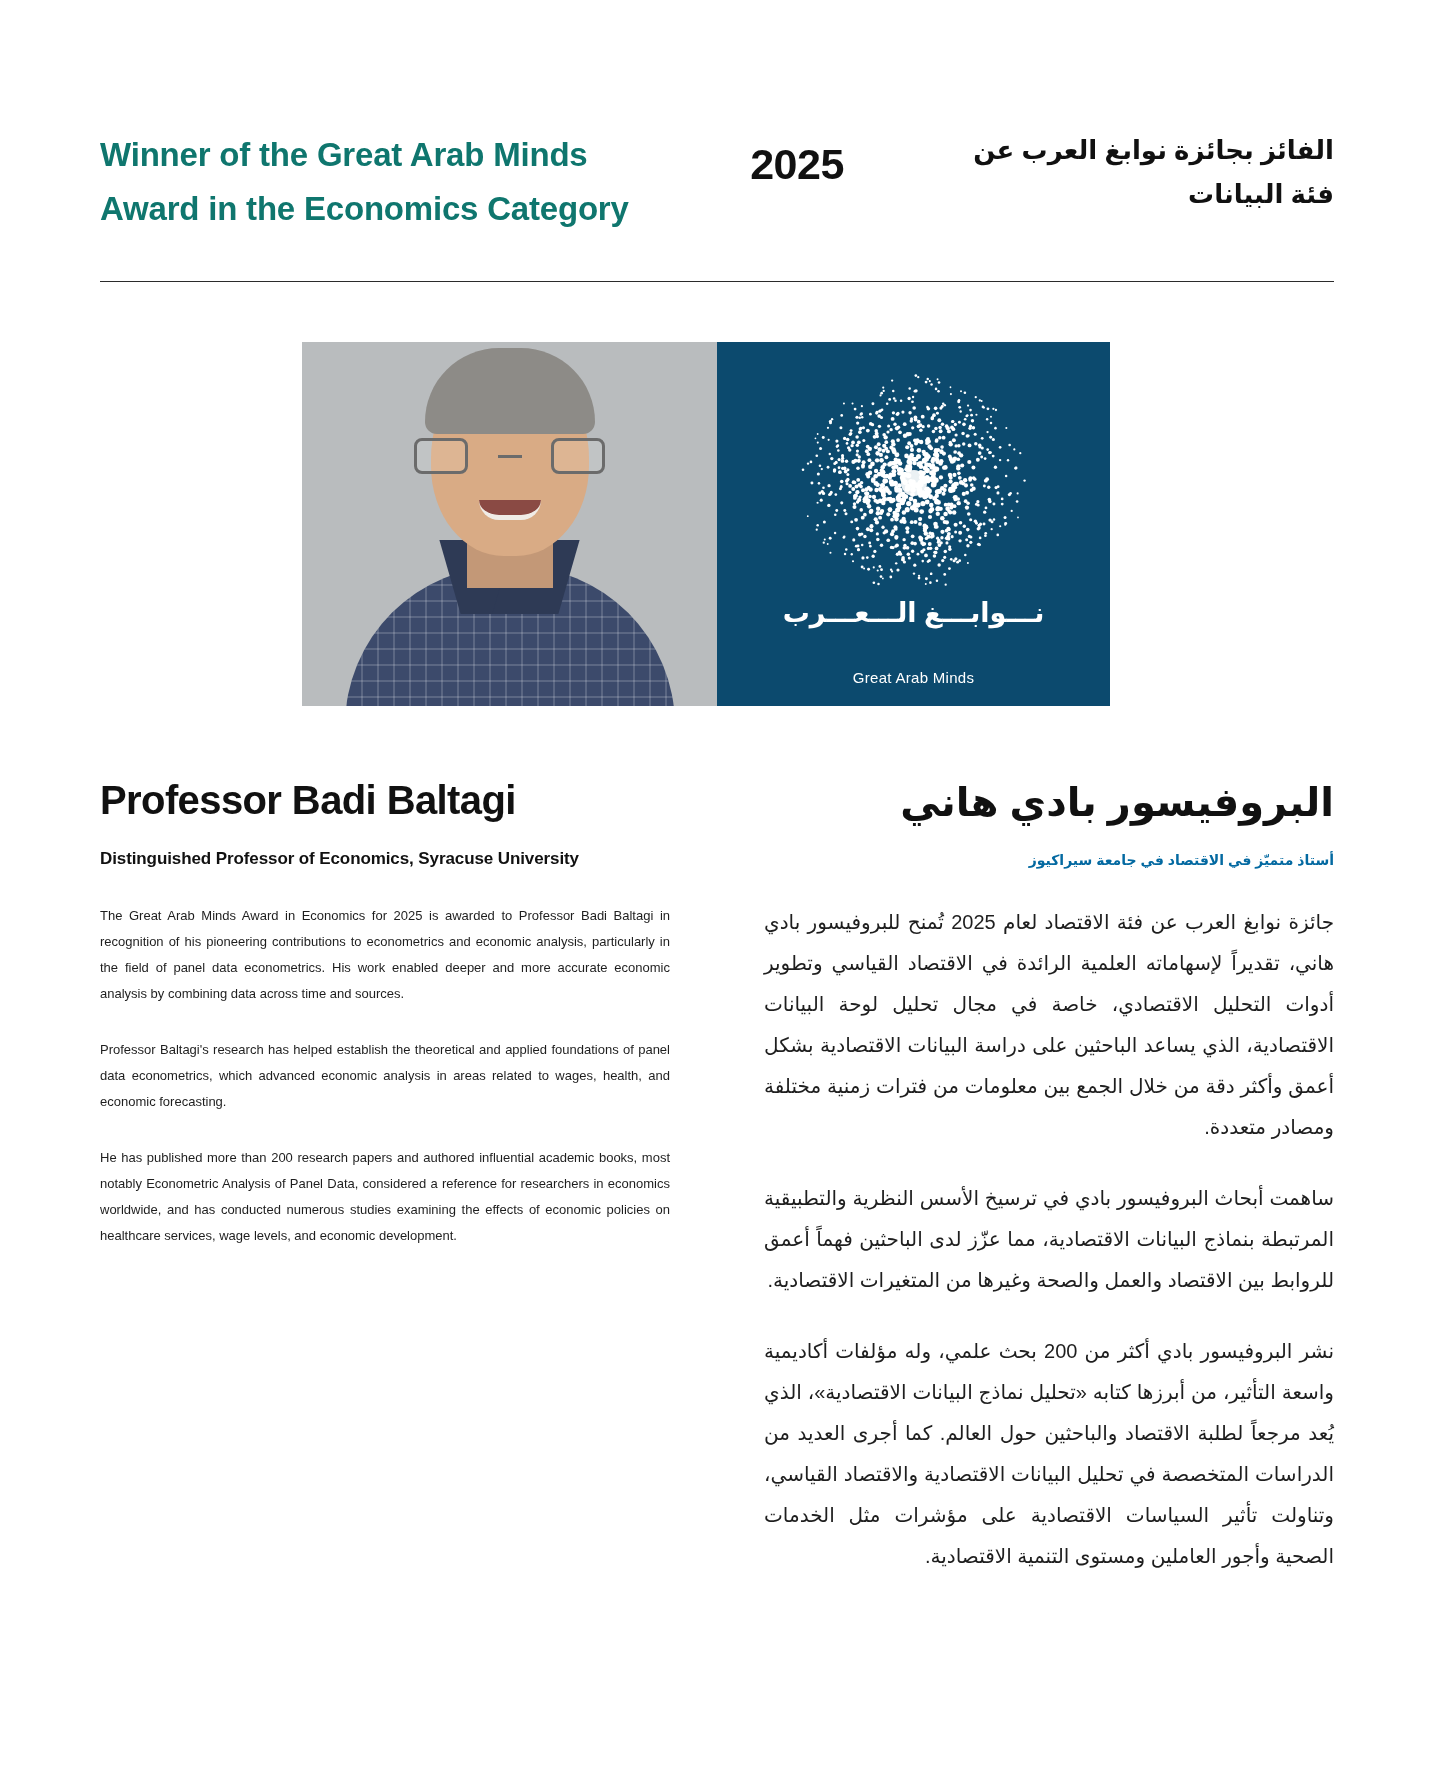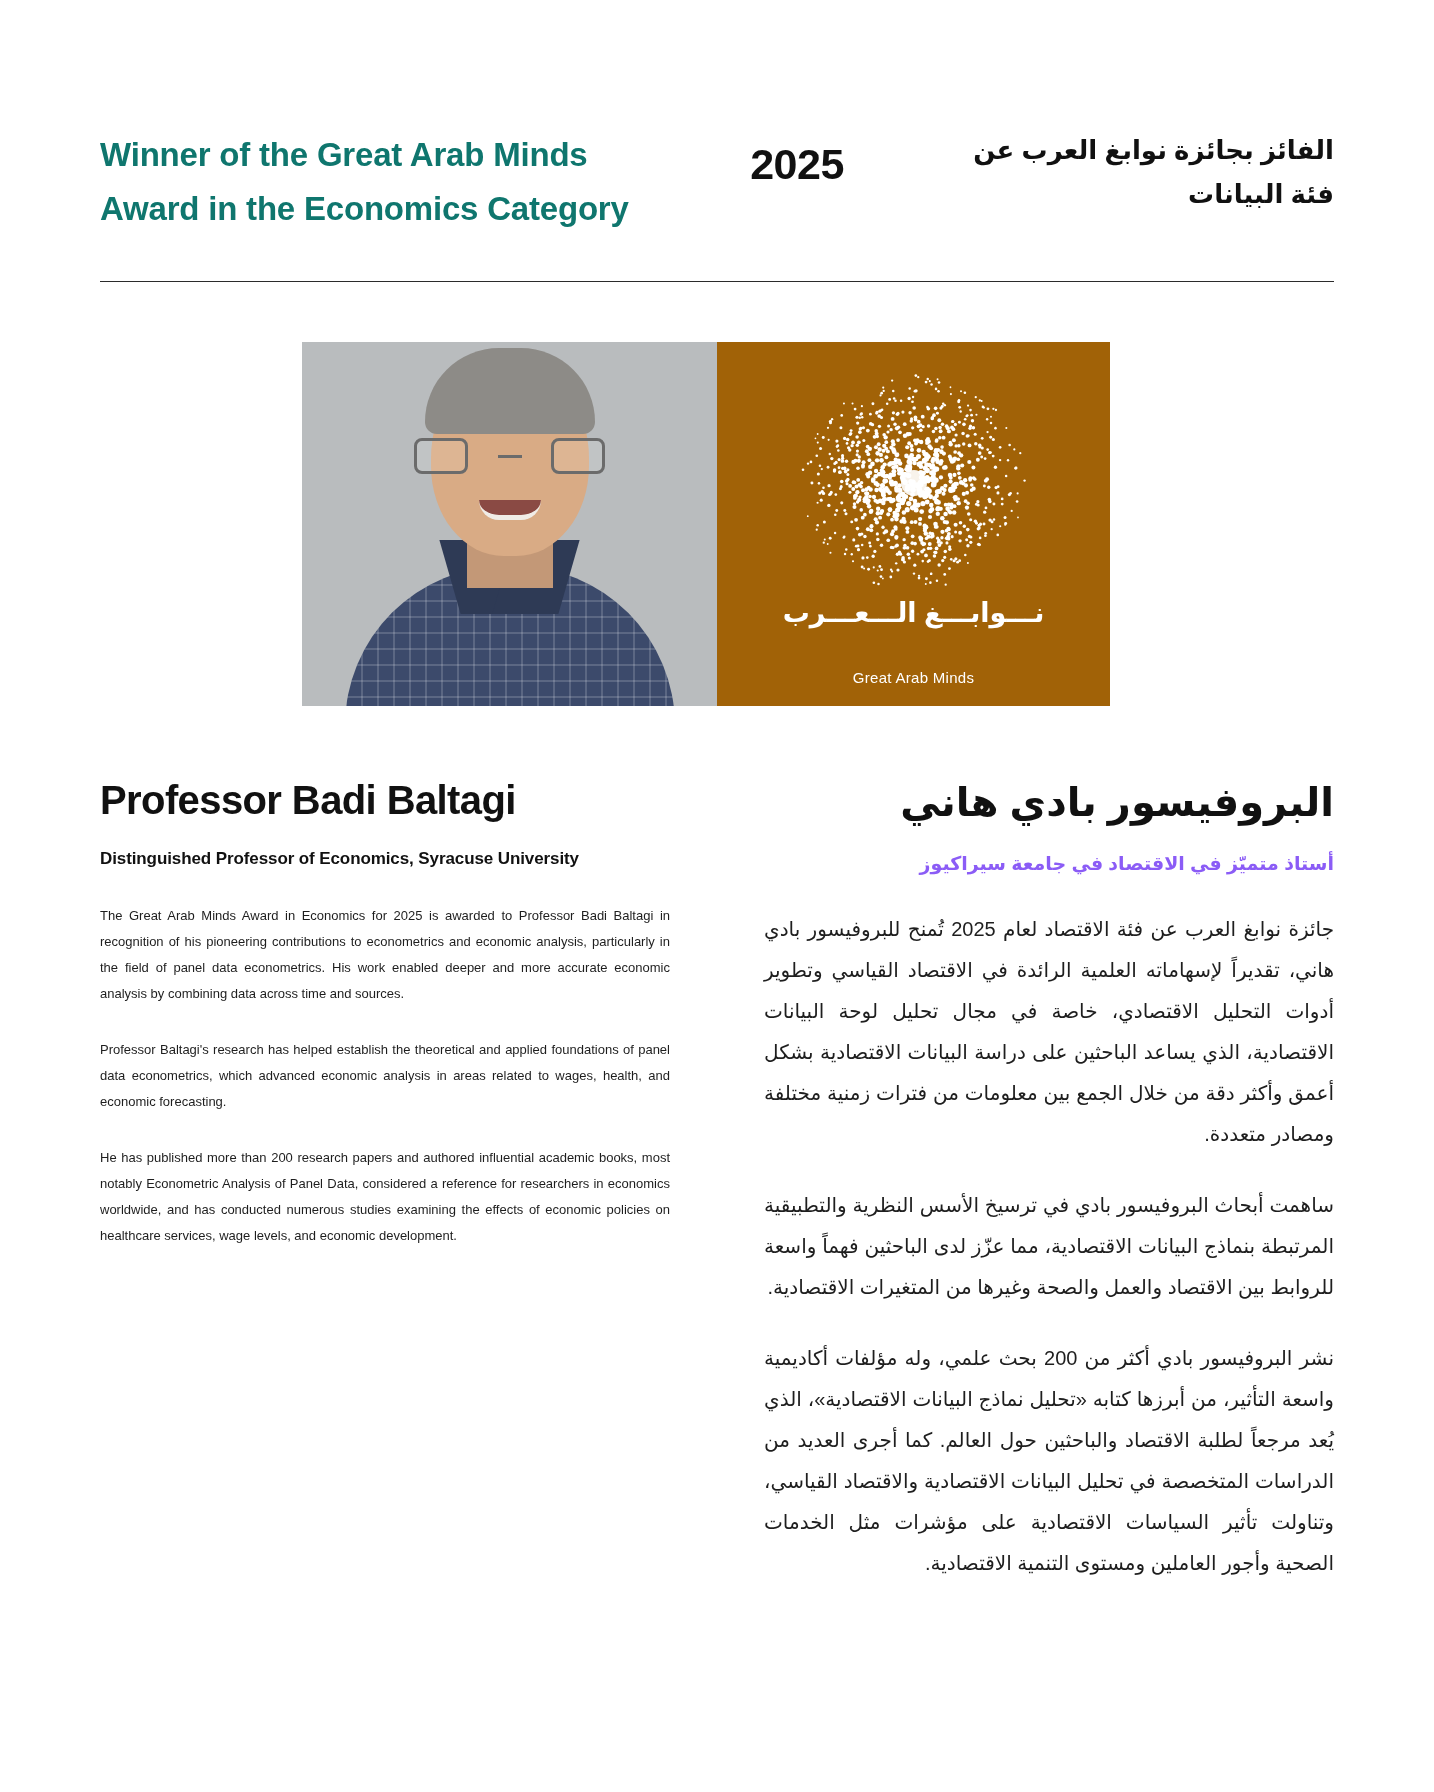--- a/index.html
+++ b/index.html
@@ -155,21 +155,21 @@
     width: 62px;
     height: 20px;
     border-radius: 0 0 40px 40px;
     background: #8a4a44;
     border-bottom: 5px solid #f0ece6;
   }
 
   .logo-panel {
     width: 393px;
     height: 364px;
-    background: #a16207;
+    background: #0c4a6e;
     position: relative;
     overflow: hidden;
   }
   .logo-burst {
     position: absolute;
     top: 26px;
     left: 50%;
     transform: translateX(-50%);
     width: 230px;
     height: 230px;
@@ -227,23 +227,23 @@
     line-height: 1.2;
   }
   .role-en {
     font-size: 17px;
     font-weight: 700;
     color: #111111;
     margin: 0 0 34px 0;
     letter-spacing: -0.1px;
   }
   .role-ar {
-    font-size: 19px;
+    font-size: 14px;
     font-weight: 700;
-    color: #8b5cf6;
+    color: #0369a1;
     margin: 0 0 34px 0;
   }
   .body-en p {
     font-size: 13px;
     line-height: 2.0;
     color: #1e1e1e;
     text-align: justify;
     margin: 0 0 30px 0;
     font-weight: 400;
   }
@@ -1204,19 +1204,19 @@
           <p>Professor Baltagi's research has helped establish the theoretical and applied foundations of panel data econometrics, which advanced economic analysis in areas related to wages, health, and economic forecasting.</p>
           <p>He has published more than 200 research papers and authored influential academic books, most notably Econometric Analysis of Panel Data, considered a reference for researchers in economics worldwide, and has conducted numerous studies examining the effects of economic policies on healthcare services, wage levels, and economic development.</p>
         </div>
     </div>
 
     <div class="col col-ar">
       <h1 class="name-ar">البروفيسور بادي هاني</h1>
       <div class="role-ar">أستاذ متميّز في الاقتصاد في جامعة سيراكيوز</div>
       <div class="body-ar">
           <p>جائزة نوابغ العرب عن فئة الاقتصاد لعام 2025 تُمنح للبروفيسور بادي هاني، تقديراً لإسهاماته العلمية الرائدة في الاقتصاد القياسي وتطوير أدوات التحليل الاقتصادي، خاصة في مجال تحليل لوحة البيانات الاقتصادية، الذي يساعد الباحثين على دراسة البيانات الاقتصادية بشكل أعمق وأكثر دقة من خلال الجمع بين معلومات من فترات زمنية مختلفة ومصادر متعددة.</p>
-          <p>ساهمت أبحاث البروفيسور بادي في ترسيخ الأسس النظرية والتطبيقية المرتبطة بنماذج البيانات الاقتصادية، مما عزّز لدى الباحثين فهماً واسعة للروابط بين الاقتصاد والعمل والصحة وغيرها من المتغيرات الاقتصادية.</p>
+          <p>ساهمت أبحاث البروفيسور بادي في ترسيخ الأسس النظرية والتطبيقية المرتبطة بنماذج البيانات الاقتصادية، مما عزّز لدى الباحثين فهماً أعمق للروابط بين الاقتصاد والعمل والصحة وغيرها من المتغيرات الاقتصادية.</p>
           <p>نشر البروفيسور بادي أكثر من 200 بحث علمي، وله مؤلفات أكاديمية واسعة التأثير، من أبرزها كتابه «تحليل نماذج البيانات الاقتصادية»، الذي يُعد مرجعاً لطلبة الاقتصاد والباحثين حول العالم. كما أجرى العديد من الدراسات المتخصصة في تحليل البيانات الاقتصادية والاقتصاد القياسي، وتناولت تأثير السياسات الاقتصادية على مؤشرات مثل الخدمات الصحية وأجور العاملين ومستوى التنمية الاقتصادية.</p>
         </div>
     </div>
 
   </div>
 </div>
 
 </body></html>

